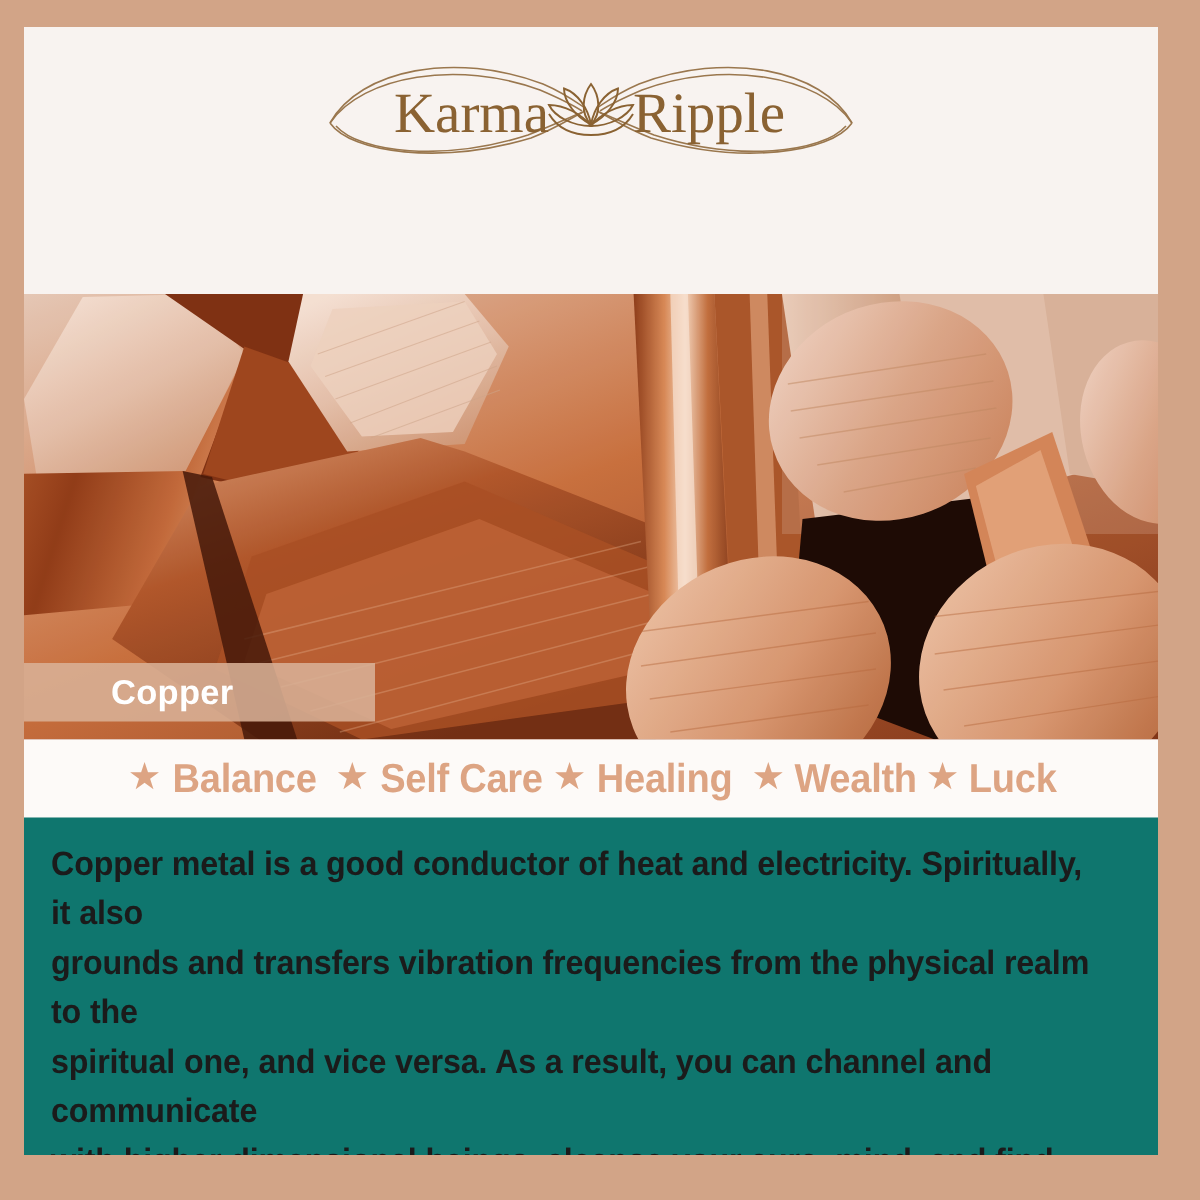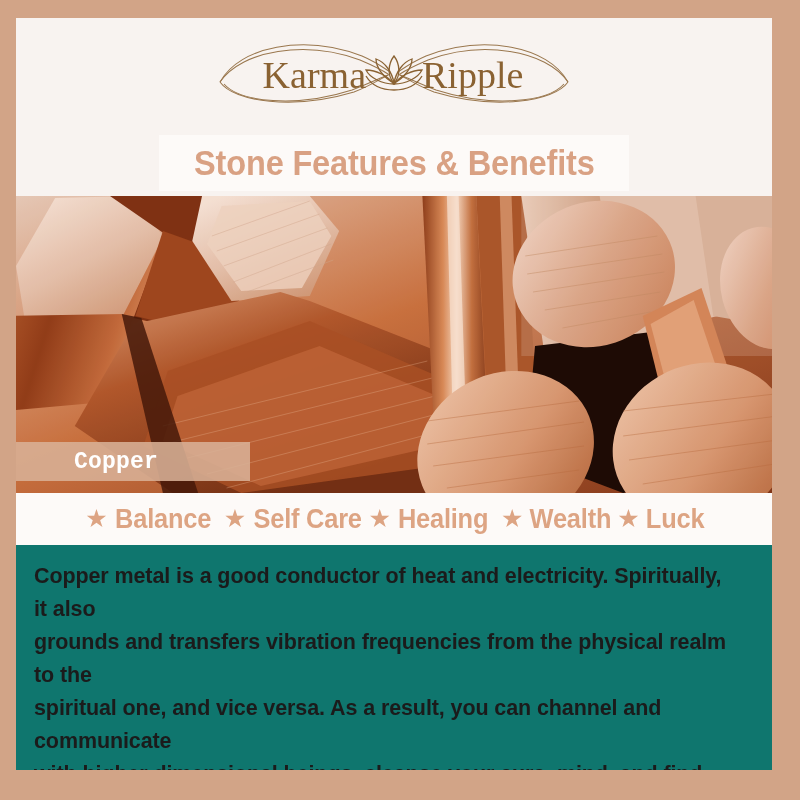--- a/index.html
+++ b/index.html
@@ -61,21 +61,21 @@
   #photo svg{position:absolute;left:0;top:0;width:100%;height:100%;}
 
   
   #caption-banner{
     position:absolute;left:0;bottom:12px;width:234px;height:39px;
     background:rgba(216,176,150,0.88);
     display:flex;align-items:center;
   }
   #caption-text{
     color:#ffffff;font-size:23px;font-weight:bold;
-    margin-left:58px;letter-spacing:0.2px;font-family:Liberation Mono, monospace;
+    margin-left:58px;letter-spacing:0.2px;
   }
 
   
   #benefits{
     position:absolute;left:0;top:475px;width:100%;height:52px;
     background:#fdfaf8;
     display:flex;align-items:center;justify-content:center;
   }
   #benefits-inner{
     display:flex;align-items:center;justify-content:center;
@@ -145,23 +145,20 @@
             <path d="M200 58 C 212 58, 224 52, 228 44 C 218 44, 206 50, 200 58 Z"></path>
             <path d="M172 50 C 178 60, 188 64, 200 64 C 212 64, 222 60, 228 50"></path>
           </g>
           <text x="172" y="62" text-anchor="end" font-family="Liberation Serif, serif" font-size="38" fill="#8a6232">Karma</text>
           <text x="228" y="62" text-anchor="start" font-family="Liberation Serif, serif" font-size="38" fill="#8a6232">Ripple</text>
         </svg>
       </div>
     </div>
 
     <div id="title-band"></div>
-    <div id="title-box">
-      <div id="title-text">Stone Features &amp; Benefits</div>
-    </div>
 
     <div id="photo">
       <svg viewBox="0 0 772 297" preserveAspectRatio="none" xmlns="http://www.w3.org/2000/svg" aria-hidden="true">
         <defs>
           <linearGradient id="gBg" x1="0" y1="0" x2="1" y2="1">
             <stop offset="0" stop-color="#e7cdbc"></stop>
             <stop offset="0.45" stop-color="#c9713f"></stop>
             <stop offset="1" stop-color="#7d3316"></stop>
           </linearGradient>
           <linearGradient id="gBarA" x1="0" y1="0" x2="1" y2="0.3">

